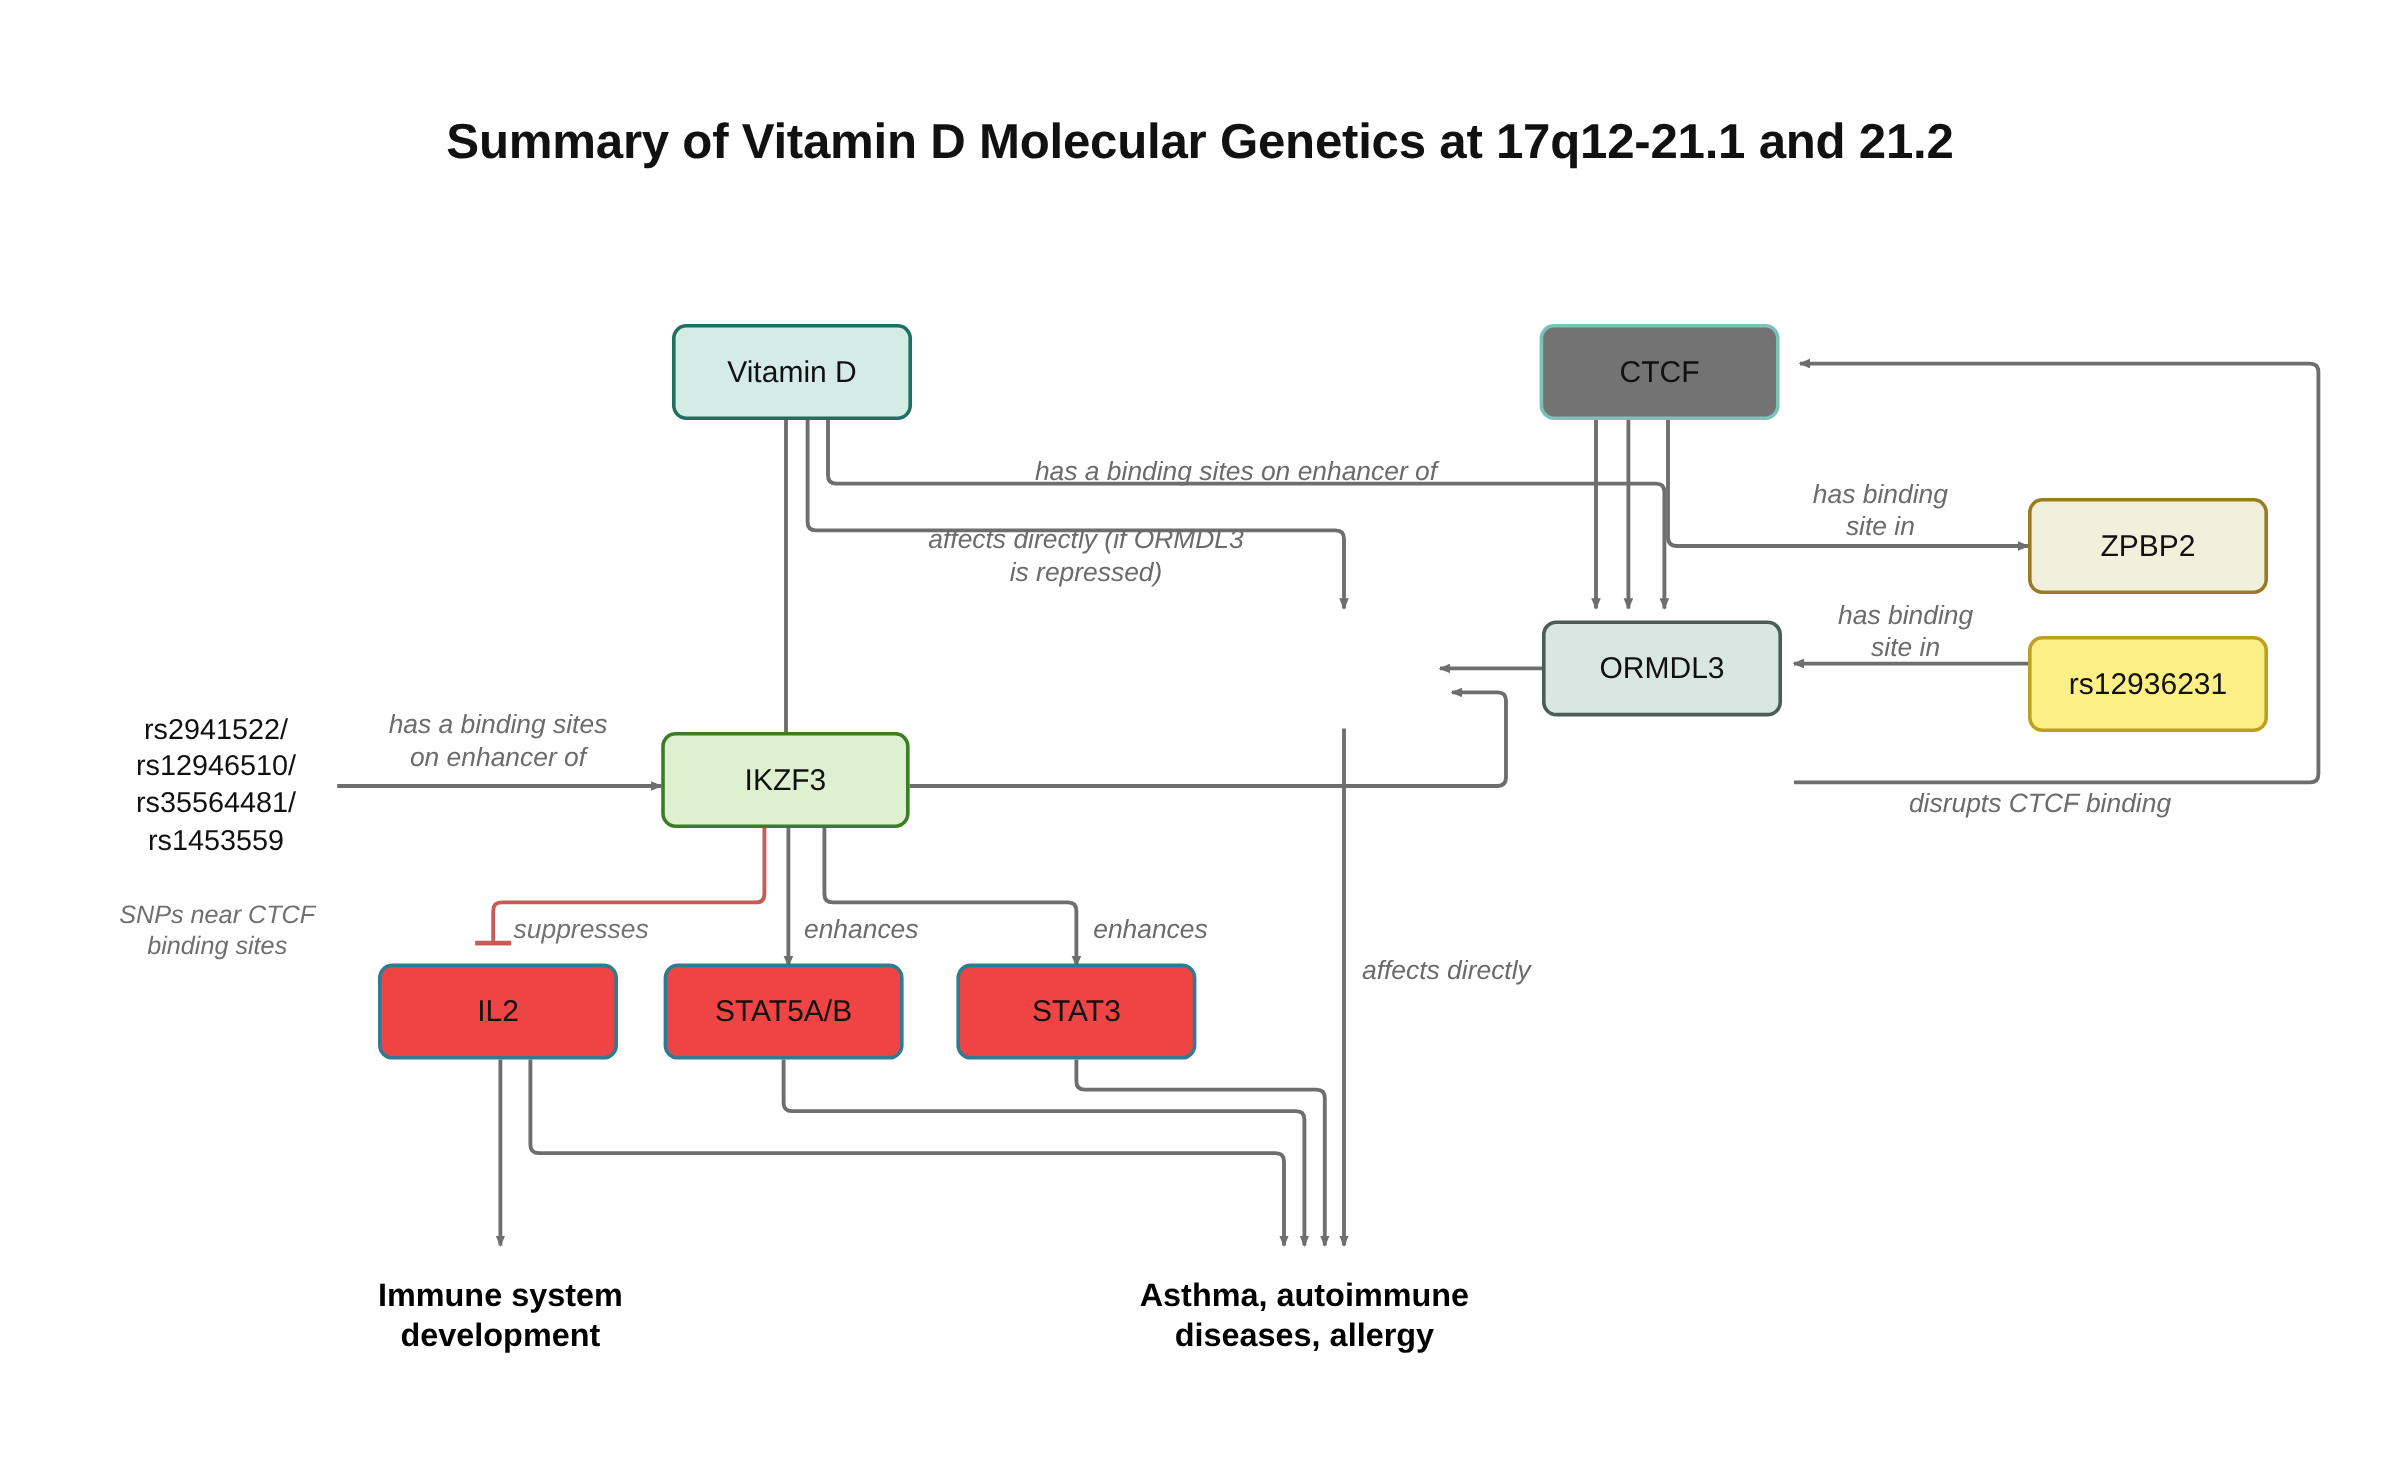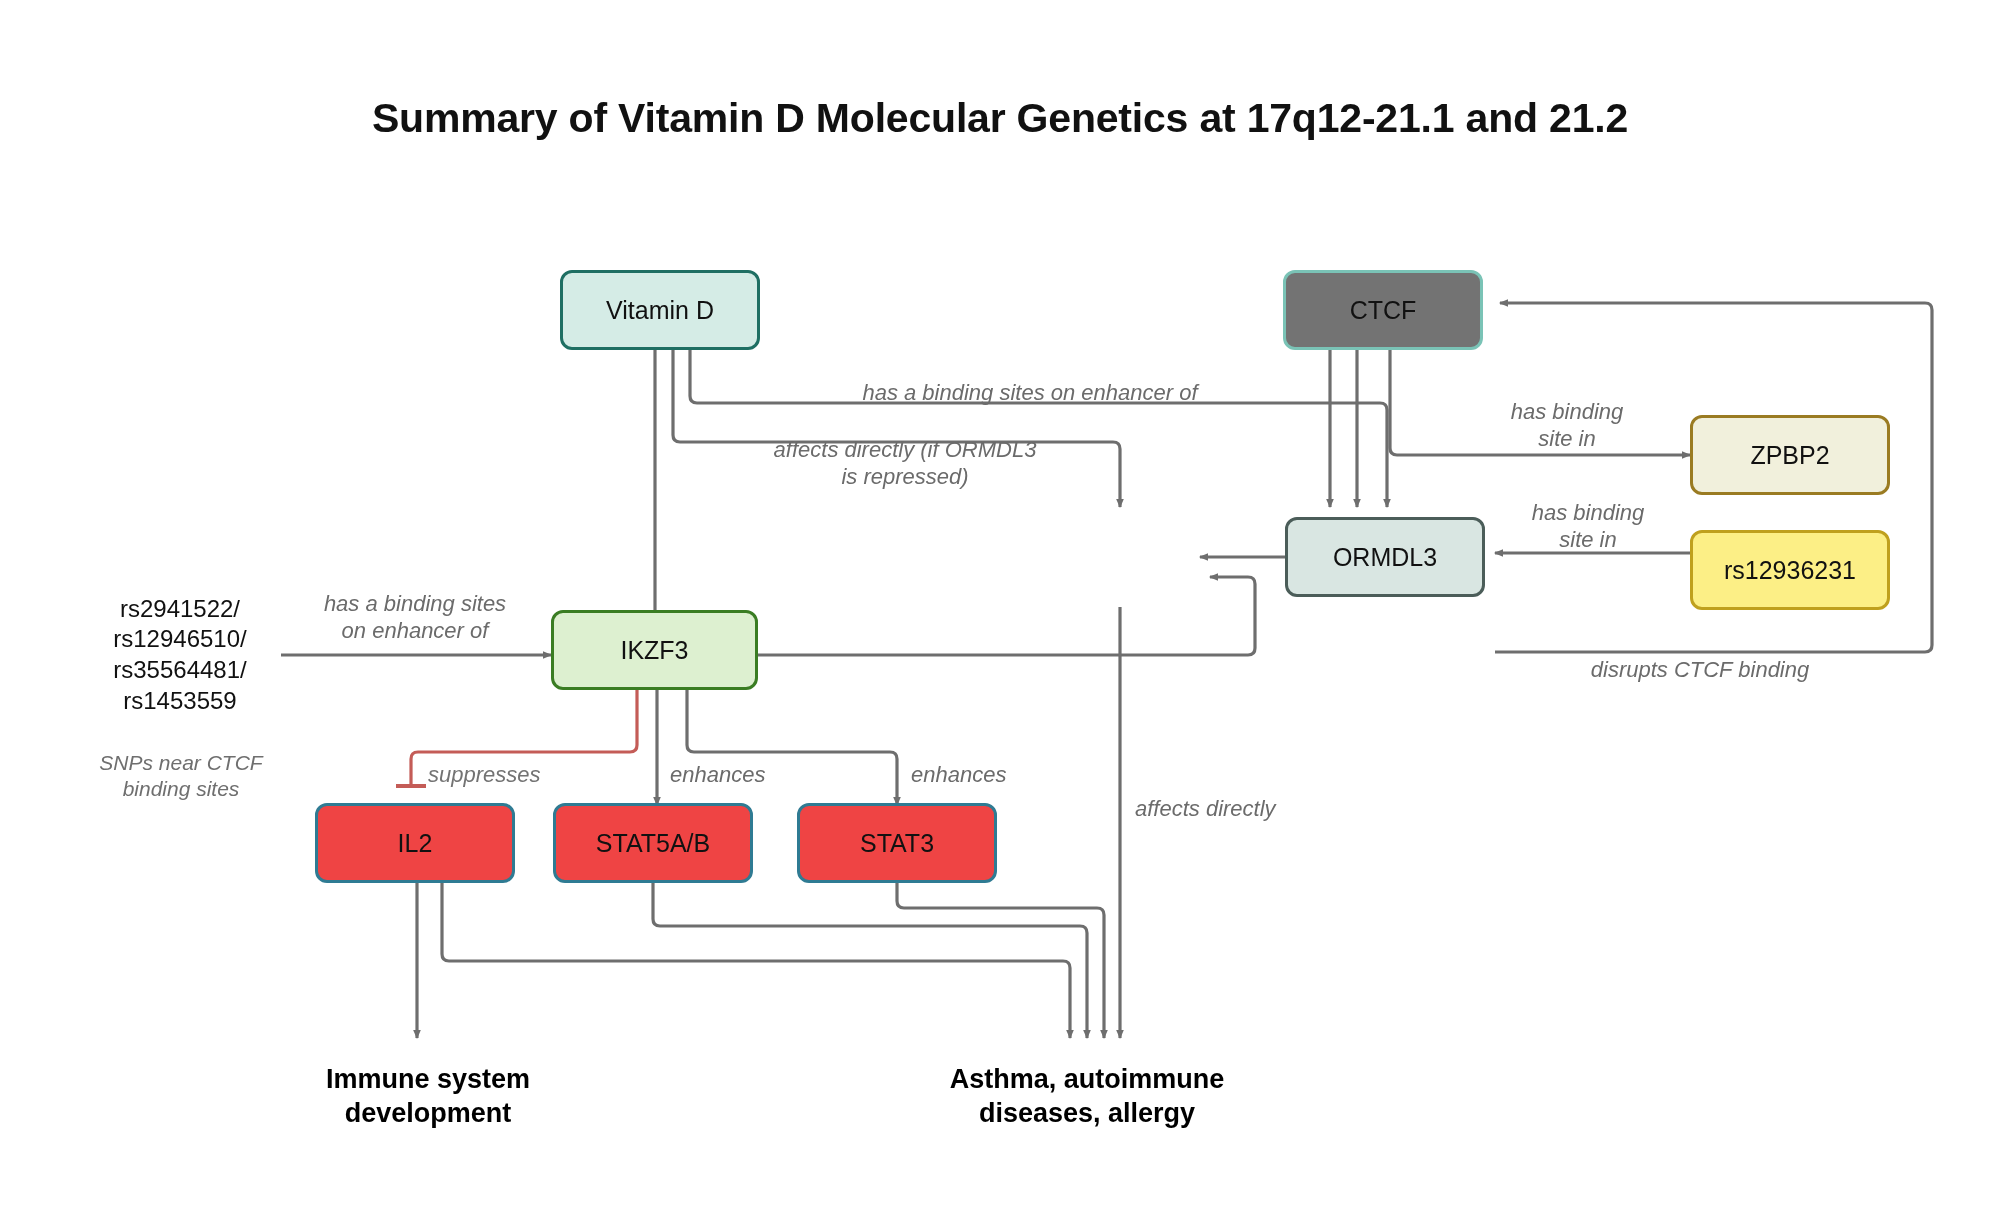--- a/index.html
+++ b/index.html
@@ -209,19 +209,19 @@
 
   <div class="edge-label el-left" style="left:670px;top:762px;">enhances</div>
 
   <div class="edge-label el-left" style="left:911px;top:762px;">enhances</div>
 
   <div class="edge-label el-left" style="left:1135px;top:796px;">affects directly</div>
 
   <div class="caption" style="left:181px;top:750px;">SNPs near CTCF
 binding sites</div>
 
-  <div class="terminal" style="left:417px;top:1063px;margin-left:11px;">Immune system
+  <div class="terminal" style="left:417px;top:1063px;">Immune system
 development</div>
 
   <div class="terminal" style="left:1087px;top:1063px;">Asthma, autoimmune
 diseases, allergy</div>
 
 </div>
 
 </body></html>

